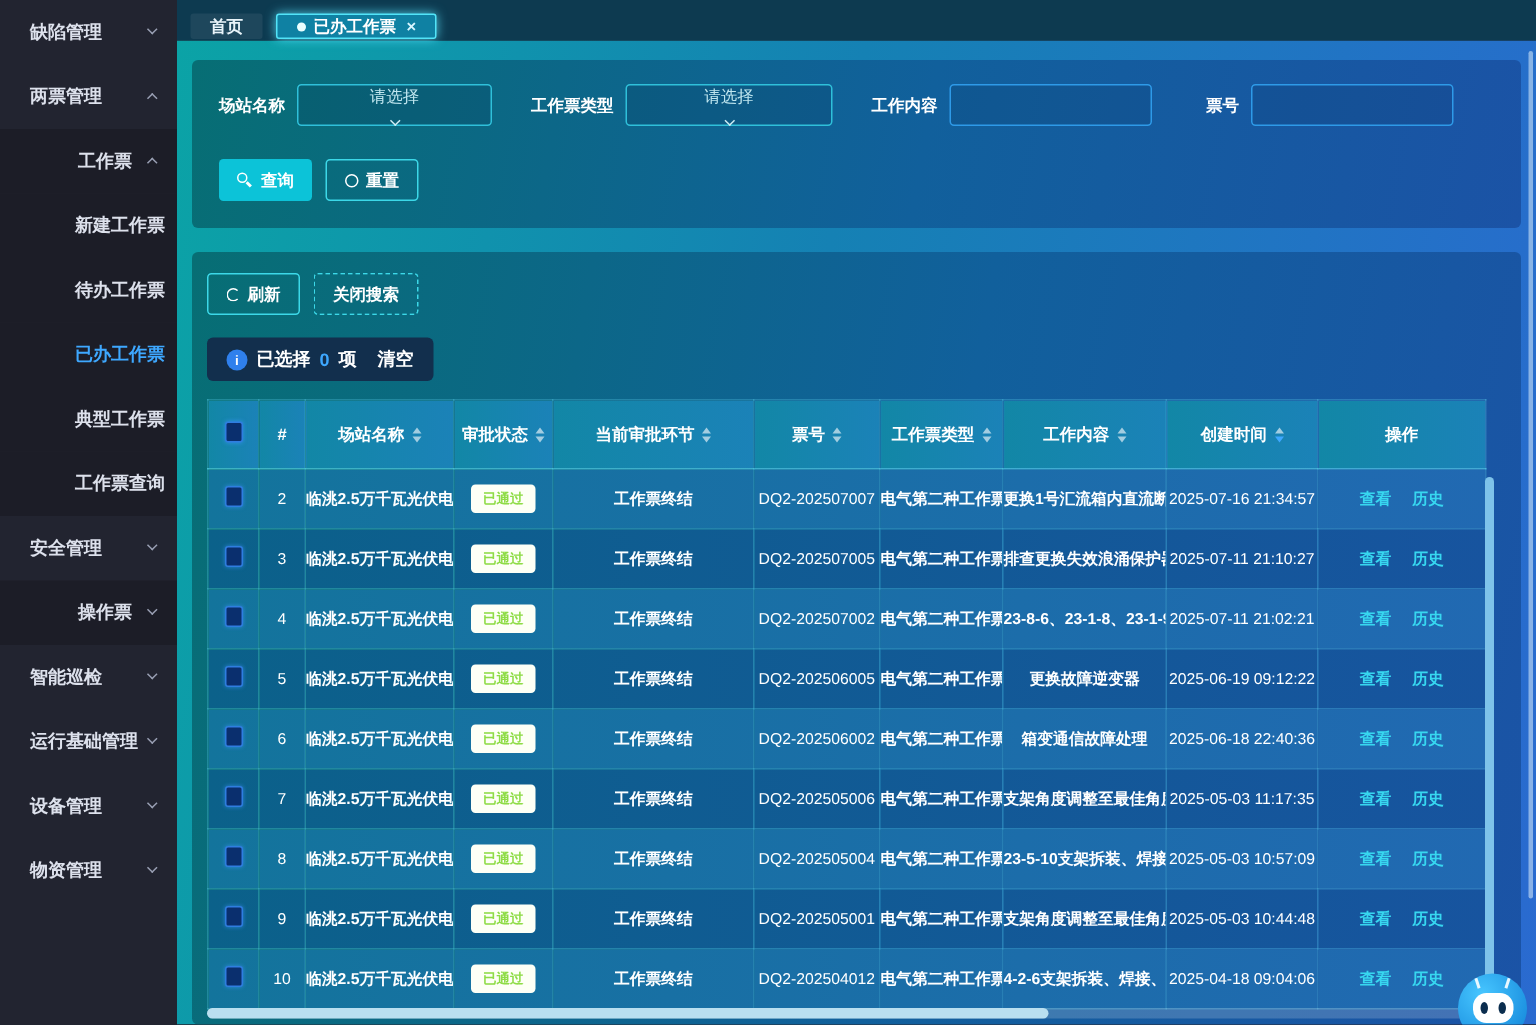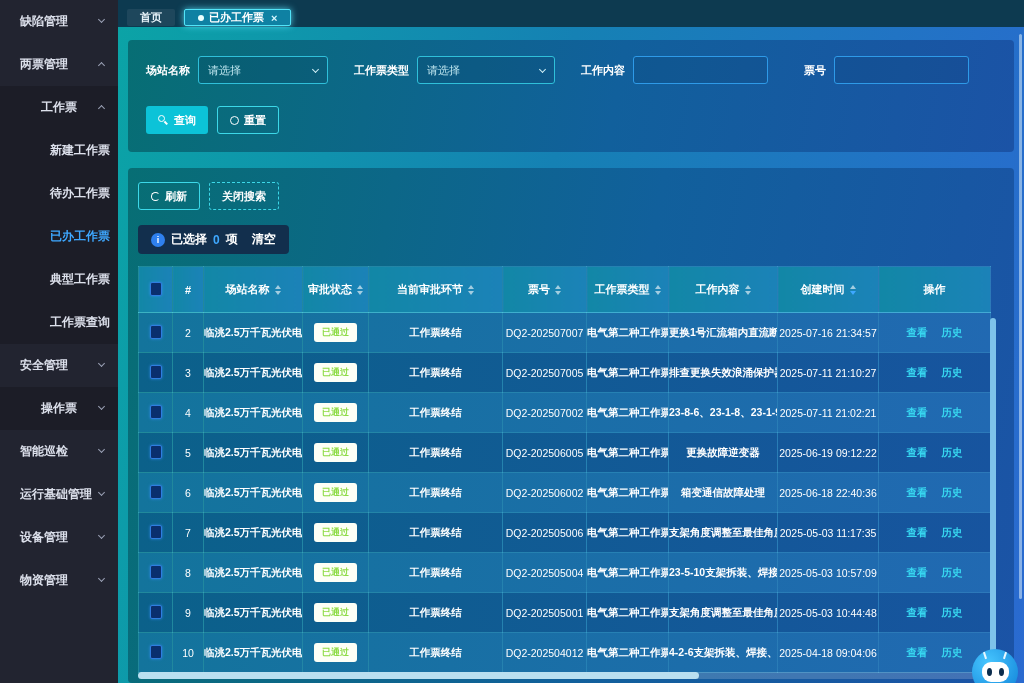--- a/index.html
+++ b/index.html
@@ -6,21 +6,21 @@
   html,body { width:1024px; height:683px; overflow:hidden;
     font-family:"Liberation Sans","DejaVu Sans",sans-serif; }
   body { position:relative; background:#222430; }
 
   
   .sidebar { position:absolute; left:0; top:0; width:118px; height:683px;
     background:#222430; z-index:5; }
   .side-item { position:relative; height:43px; display:flex; align-items:center;
     color:#dde1ec; font-size:12px; font-weight:bold; cursor:pointer;text-align:center; }
   .side-item.lvl1 { padding-left:20px; }
-  .side-item.lvl2 { padding-left:41px; background:#1c1d27; }
+  .side-item.lvl2 { padding-left:52px; background:#1c1d27; }
   .side-item.lvl3 { padding-left:50px; background:#1c1d27; }
   .side-item.active { color:#3ea8ff; }
   .chev { position:absolute; right:14px; width:5px; height:5px;
     border-right:1.5px solid #9aa0b4; border-bottom:1.5px solid #9aa0b4; }
   .chev.down { transform:rotate(45deg); top:17px; }
   .chev.up { transform:rotate(-135deg); top:20px; }
 
   
   .tabbar { position:absolute; left:118px; top:0; right:0; height:27px;
     background:#0d3a50; display:flex; align-items:flex-end; z-index:4; }
@@ -39,21 +39,21 @@
   .panel { border-radius:4px;
     background:linear-gradient(100deg,#076e74 0%,#11609c 55%,#1b53a6 100%); }
 
   
   .search-panel { height:112px; margin-bottom:16px; padding:16px 14px 0 18px; }
   .form-row { display:flex; align-items:center; }
   .f-label { color:#fff; font-size:11px; font-weight:bold; white-space:nowrap;
     margin-right:8px; }
   .select { width:130px; height:28px; border:1px solid #2fc0da; border-radius:3px;
     background:rgba(5,45,75,.18); display:flex; align-items:center;
-    justify-content:space-between; padding:0 9px; margin-right:26px; cursor:pointer; }
+    justify-content:space-between; padding:0 9px; margin-right:26px; cursor:pointer;flex-direction:column; }
   .select .ph { color:#bfe6ef; font-size:11px; }
   .sel-chev { width:5px; height:5px; border-right:1.5px solid #cfeef5;
     border-bottom:1.5px solid #cfeef5; transform:rotate(45deg); margin-top:-2px; }
   .tinput { width:135px; height:28px; border:1px solid #2e9ae8; border-radius:3px;
     background:rgba(5,45,85,.15); color:#fff; font-size:11px; padding:0 8px;
     margin-right:36px; outline:none; }
   .btn-row { display:flex; margin-top:22px;font-family:Liberation Serif, serif; }
   .btn { height:28px; display:inline-flex; align-items:center; padding:0 12px;
     font-size:11px; font-weight:bold; color:#fff; border-radius:3px; cursor:pointer; }
   .btn-query { background:#0cc3d8; }

